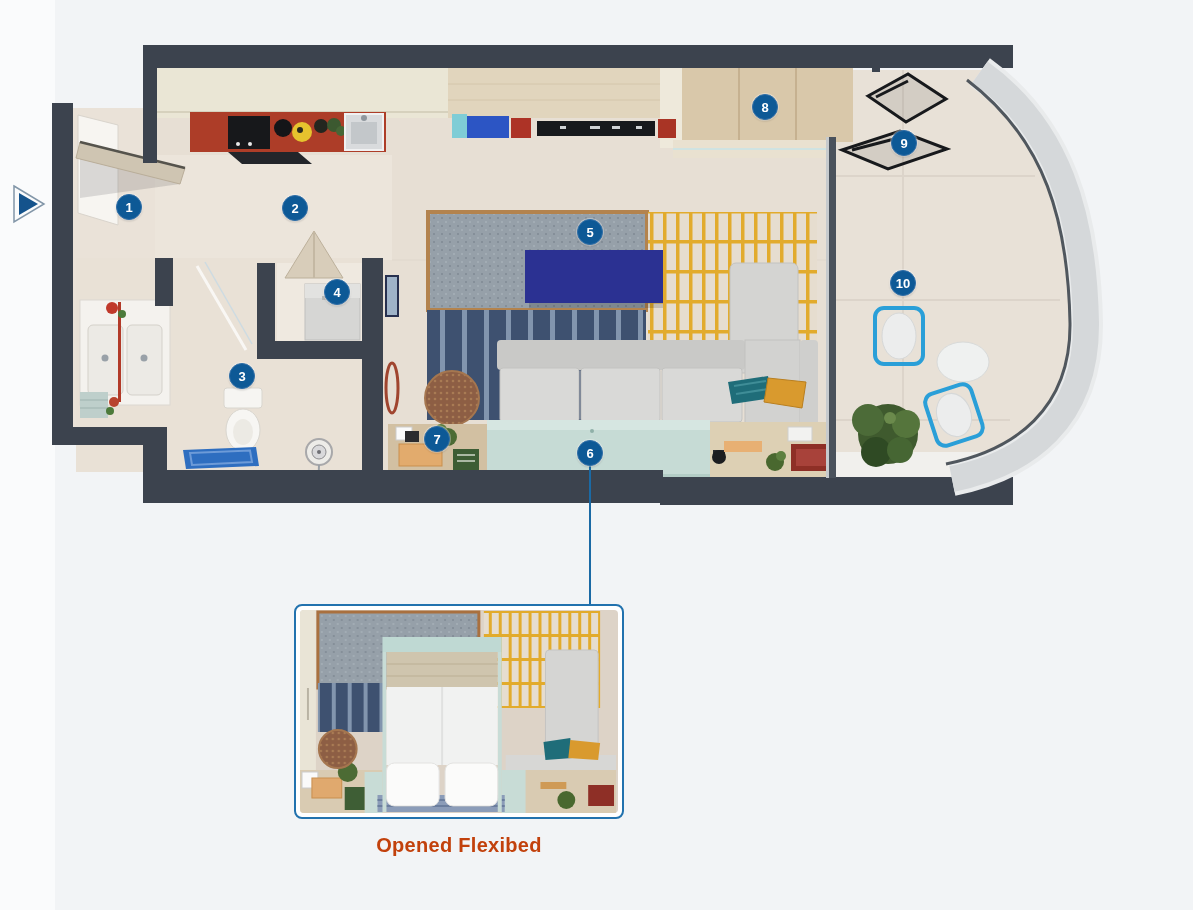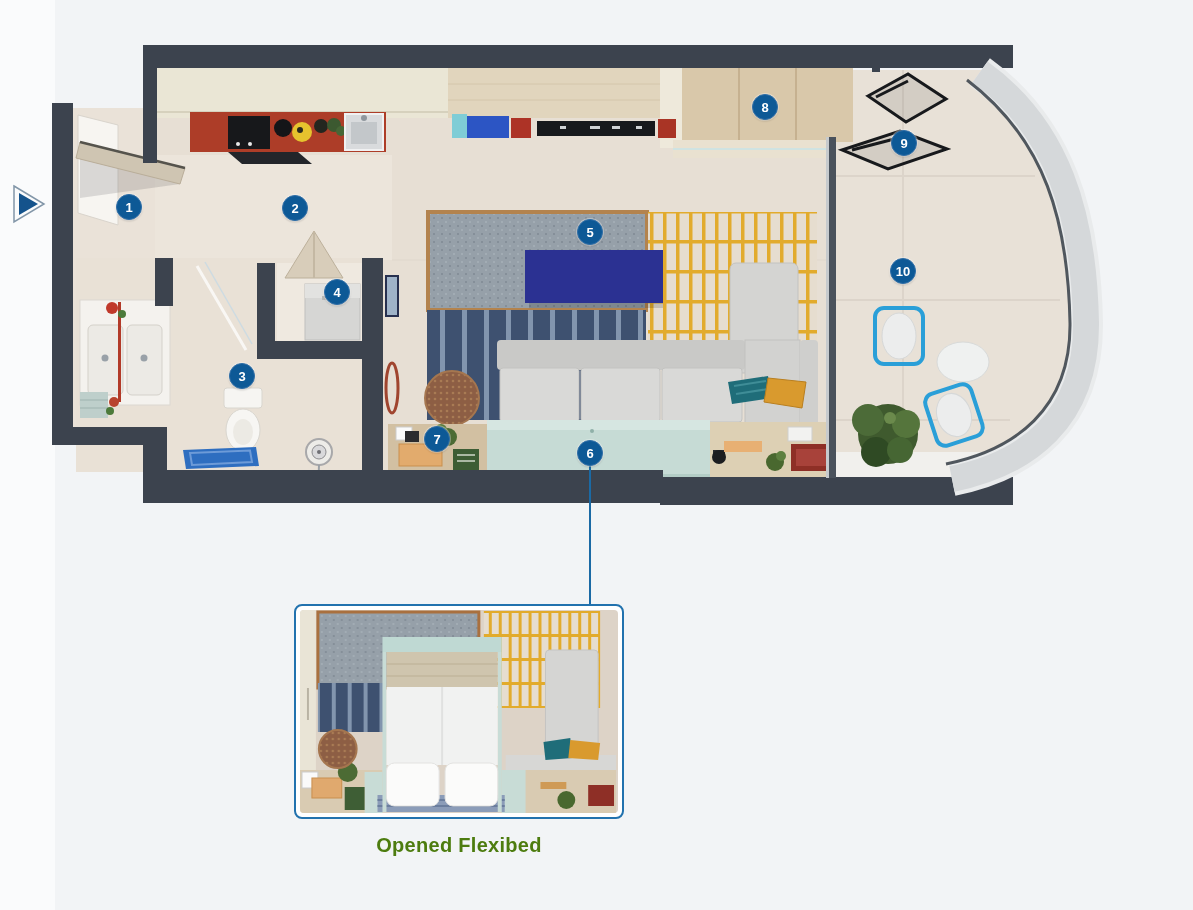--- a/index.html
+++ b/index.html
@@ -29,21 +29,21 @@
   
   .inset{
     position:absolute;left:294px;top:604px;width:330px;height:215px;
     background:#fff;border:2px solid #2272ae;border-radius:8px;
     box-sizing:border-box;padding:4px;
   }
   .inset svg{width:100%;height:100%;border-radius:4px;}
 
   .caption{
     position:absolute;left:294px;top:834px;width:330px;
-    text-align:center;font-size:20px;font-weight:700;color:#4d7c0f;letter-spacing:.3px;
+    text-align:center;font-size:20px;font-weight:700;color:#c2410c;letter-spacing:.3px;
   }
 
   
   .play-btn{
     position:absolute;left:11px;top:183px;width:38px;height:42px;
     background:transparent;border:none;padding:0;cursor:pointer;
   }
 </style>
 </head>
 <body>
@@ -283,21 +283,21 @@
     </button>
   <button class="hotspot" style="left:437px;top:439px">
       <span>7</span>
     </button>
   <button class="hotspot" style="left:765px;top:107px">
       <span>8</span>
     </button>
   <button class="hotspot" style="left:904px;top:143px">
       <span>9</span>
     </button>
-  <button class="hotspot" style="left:903px;top:271px">
+  <button class="hotspot" style="left:903px;top:283px">
       <span>10</span>
     </button>
 
   <button class="play-btn" aria-label="play">
     <svg width="38" height="42" viewBox="0 0 38 42">
       <polygon points="3,3 33,21 3,39" fill="none" stroke="#8296a8" stroke-width="1.5"></polygon>
       <polygon points="8,10 27,21 8,32" fill="#14538c"></polygon>
     </svg>
   </button>
 

